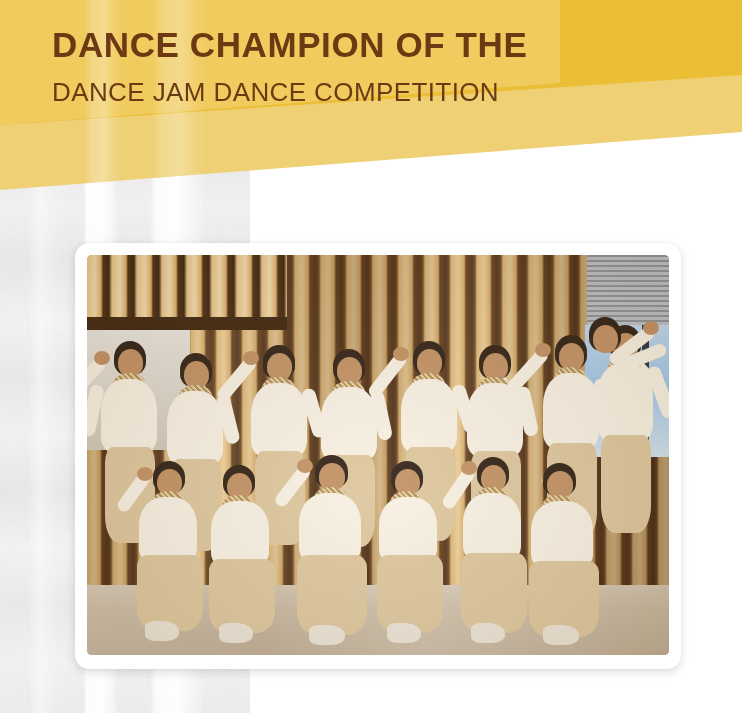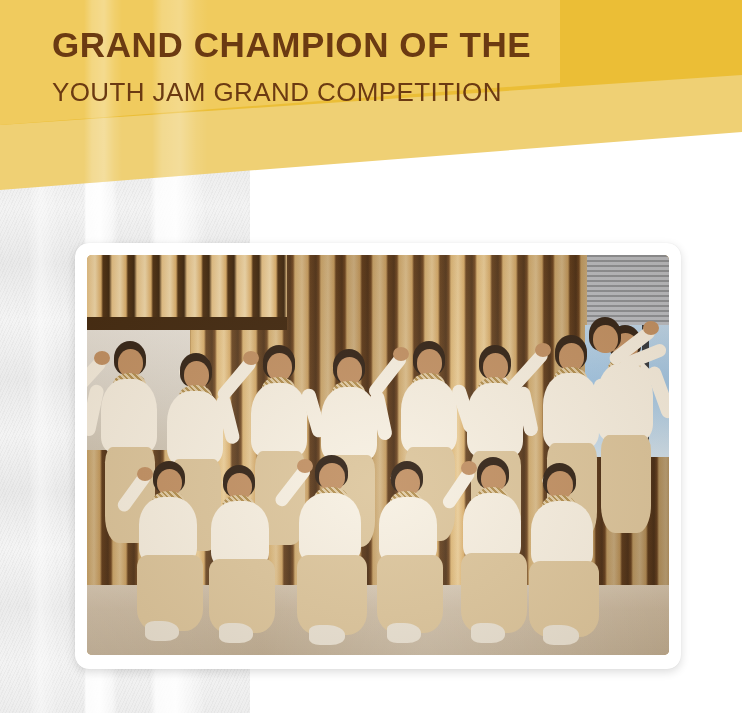--- a/index.html
+++ b/index.html
@@ -339,22 +339,22 @@
   <div class="bg-texture"></div>
   <div class="bg-strip-soft"></div>
   <div class="bg-strips"></div>
 
   <div class="banner-light"></div>
   <div class="banner-main"></div>
   <div class="banner-left-tint"></div>
   <div class="banner-streaks"></div>
 
   <div class="title-block">
-    <div class="title-main">GRAND CHAMPION OF THE</div>
-    <div class="title-sub">YOUTH JAM GRAND COMPETITION</div>
+    <div class="title-main">DANCE CHAMPION OF THE</div>
+    <div class="title-sub">DANCE JAM DANCE COMPETITION</div>
   </div>
 
   <div class="photo-card">
     <div class="photo">
 
       <div class="wall"></div>
       <div class="wall-shade"></div>
       <div class="wall-left-panel"></div>
       <div class="wall-beam"></div>
       <div class="wall-opening"></div>

